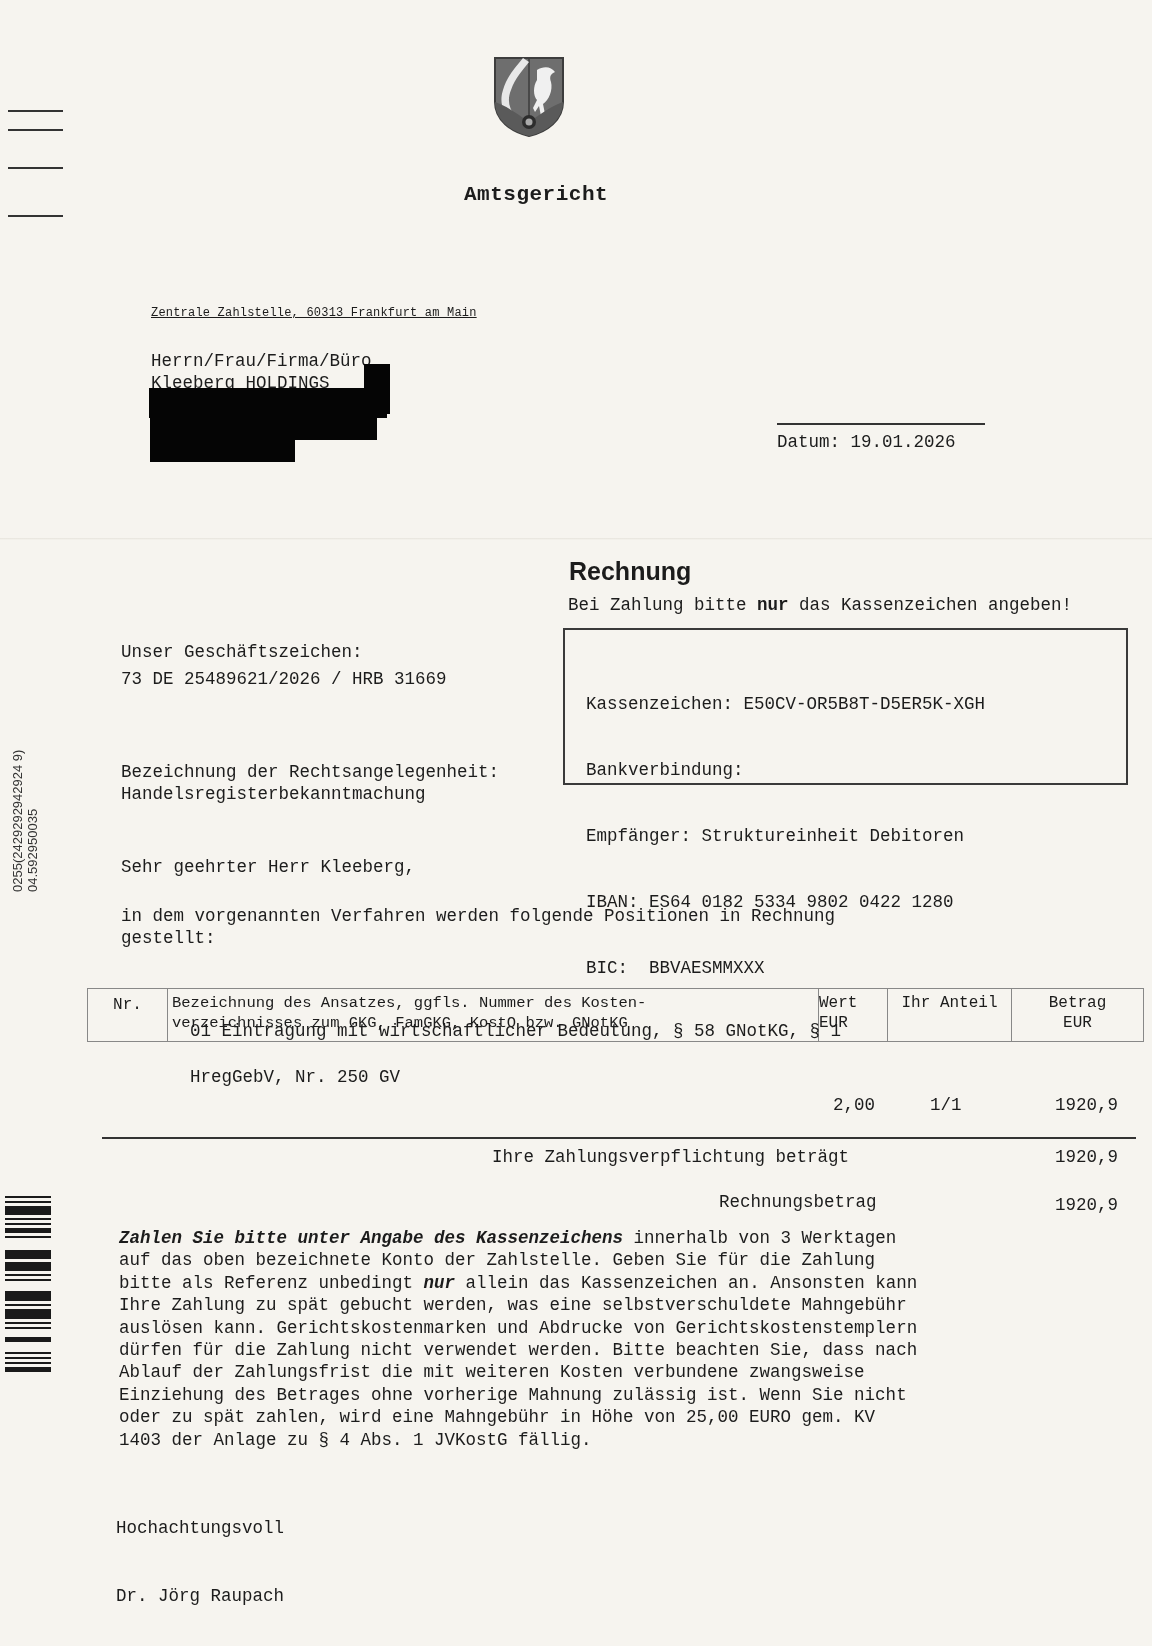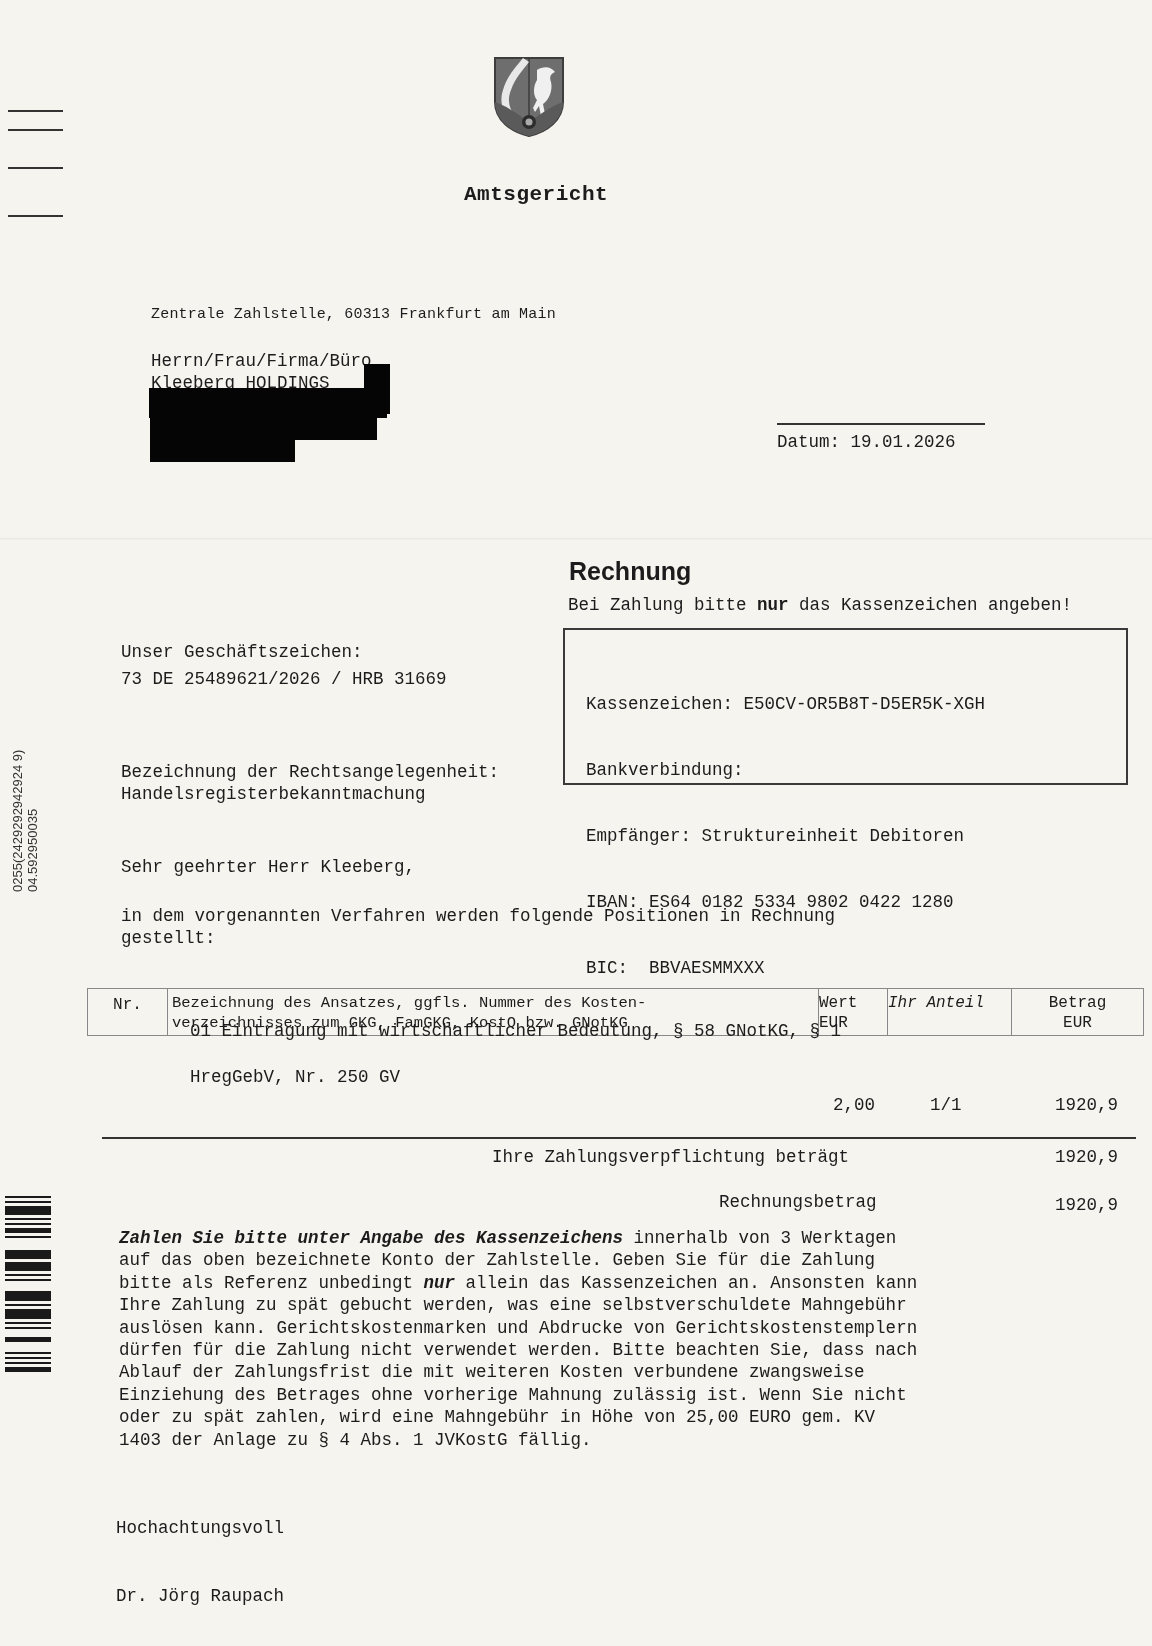--- a/index.html
+++ b/index.html
@@ -12,21 +12,21 @@
   .abs { position: absolute; }
   .mono { font-family: "Liberation Mono", "DejaVu Sans Mono", monospace; font-size: 17.5px; line-height: 22px; white-space: pre; }
   .fold { position: absolute; left: 0; width: 1152px; height: 2px; background: linear-gradient(#e6e3dc, #f6f4ef); }
   .mark { position: absolute; left: 8px; width: 55px; height: 2px; background: #333; }
 
   
   .crest { left: 493px; top: 56px; width: 72px; height: 82px; }
 
   .court-title { left: 464px; top: 183px; font-size: 21px; font-weight: bold; letter-spacing: 0.5px; }
 
-  .return-address { left: 151px; top: 306px; font-size: 15px; letter-spacing: 0.2px; }
+  .return-address { left: 151px; top: 306px; font-size: 12px; text-decoration: underline; letter-spacing: 0.2px; }
 
   .recipient-label { left: 151px; top: 350px; }
   .recipient-name { left: 151px; top: 372px; }
   .redact { background: #050505; position: absolute; }
 
   .date-line { left: 777px; top: 423px; width: 208px; height: 2px; background: #333; }
   .date { left: 777px; top: 431px; }
 
   .invoice-title { left: 569px; top: 557px; font-family: "Liberation Sans", "DejaVu Sans", sans-serif; font-weight: bold; font-size: 25px; }
   .invoice-note { left: 568px; top: 594px; }
@@ -42,27 +42,27 @@
 
   .salutation { left: 121px; top: 856px; }
   .intro { left: 121px; top: 905px; }
 
   .side-text {
     left: 10px; top: 892px; transform-origin: 0 0; transform: rotate(-90deg);
     font-family: "Liberation Sans", "DejaVu Sans", sans-serif; font-size: 13px; line-height: 15px; color: #333; white-space: pre;
   }
 
   
-  .thead { left: 87px; top: 988px; width: 1057px; height: 48px; border: 1.5px solid #888; box-sizing: border-box; display: flex; }
+  .thead { left: 87px; top: 988px; width: 1057px; height: 54px; border: 1.5px solid #888; box-sizing: border-box; display: flex; }
   .thead > div { box-sizing: border-box; border-right: 1.5px solid #888; padding-top: 4px; font-size: 16px; line-height: 20px; white-space: pre; }
   .thead > div:last-child { border-right: none; }
   .th-nr { width: 80px; text-align: center; padding-top: 6px !important; }
   .th-desc { width: 651px; padding-left: 4px; font-family: "Liberation Mono", monospace; font-size: 15.5px !important; }
   .th-wert { width: 69px; text-align: left; }
-  .th-anteil { width: 124px; text-align: left; font-style: italic; }
+  .th-anteil { width: 124px; text-align: center; }
   .th-betrag { flex: 1; text-align: center; }
 
   .item-line1 { left: 190px; top: 1020px; }
   .item-line2 { left: 190px; top: 1066px; }
   .item-wert { left: 833px; top: 1094px; }
   .item-anteil { left: 930px; top: 1094px; }
   .item-betrag { left: 1055px; top: 1094px; }
 
   .rule { left: 102px; top: 1137px; width: 1034px; height: 2px; background: #333; }
   .total1-label { left: 492px; top: 1146px; }

